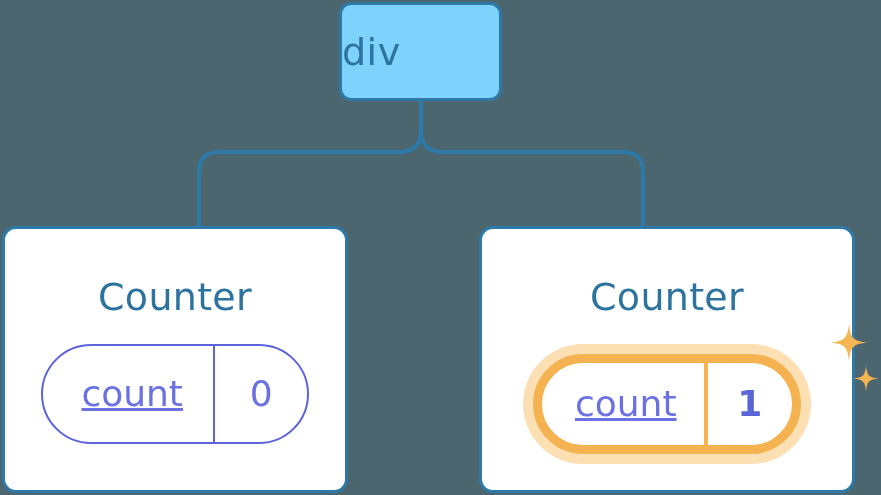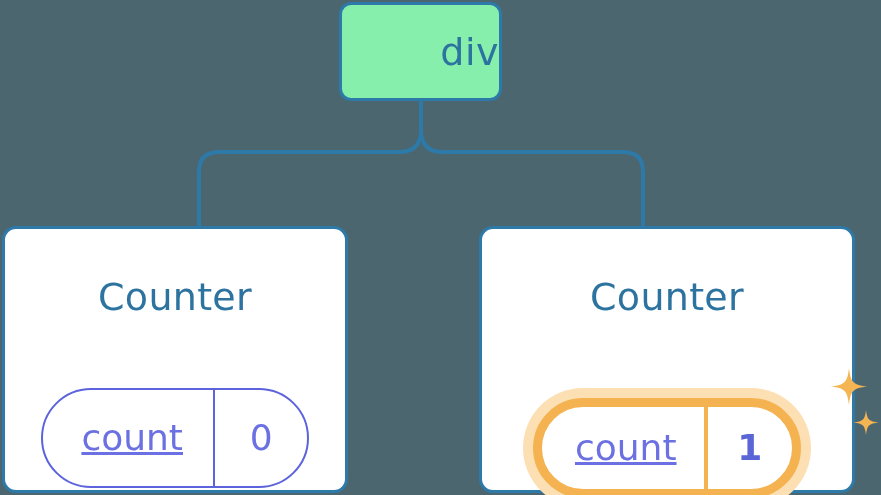--- a/index.html
+++ b/index.html
@@ -31,46 +31,45 @@
     pointer-events: none;
   }
 
   
   .node-root {
     position: absolute;
     left: 339px;
     top: 2px;
     width: 163px;
     height: 99px;
-    background: #86efac;
+    background: #7dd3fc;
     border: 3px solid #2d79a8;
     border-radius: 12px;
     box-sizing: border-box;
     display: flex;
     align-items: center;
-    justify-content: flex-end;
+    justify-content: flex-start;
   }
   .node-root .node-root-label {
     font-size: 38px;
     color: #2d73a0;
     letter-spacing: 0.5px;
     line-height: 1;
   }
 
   
   .card {
     position: absolute;
     background: #ffffff;
     border: 3px solid #2d79a8;
     border-radius: 14px;
     box-sizing: border-box;
     display: flex;
     flex-direction: column;
     align-items: center;
-    gap: 44px;
   }
   .card-left {
     left: 2px;
     top: 226px;
     width: 346px;
     height: 267px;
   }
   .card-right {
     left: 479px;
     top: 226px;

